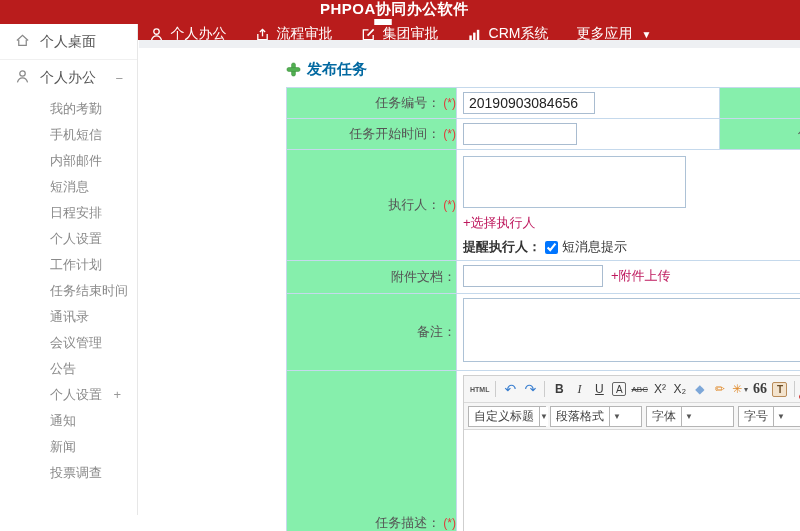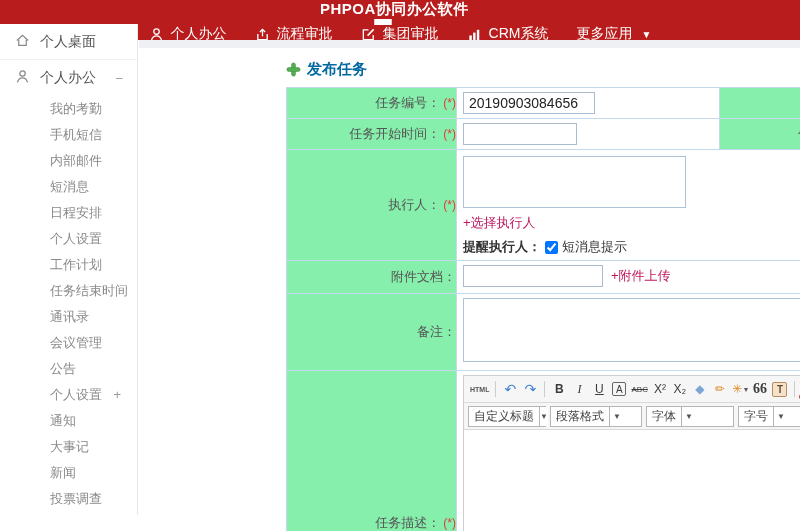--- a/index.html
+++ b/index.html
@@ -210,23 +210,20 @@
       </li>
     <li>
         <span>公告</span>
       </li>
     <li>
         <span>个人设置</span>
         <span class="exp">+</span>
       </li>
     <li>
         <span>通知</span>
-      </li>
-    <li>
-        <span>大事记</span>
       </li>
     <li>
         <span>新闻</span>
       </li>
     <li>
         <span>投票调查</span>
       </li>
   </ul>
 </div>
 

